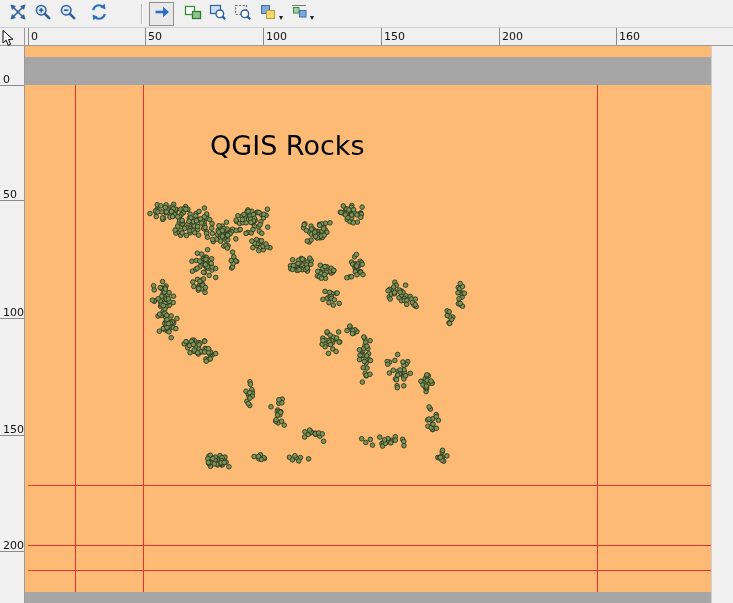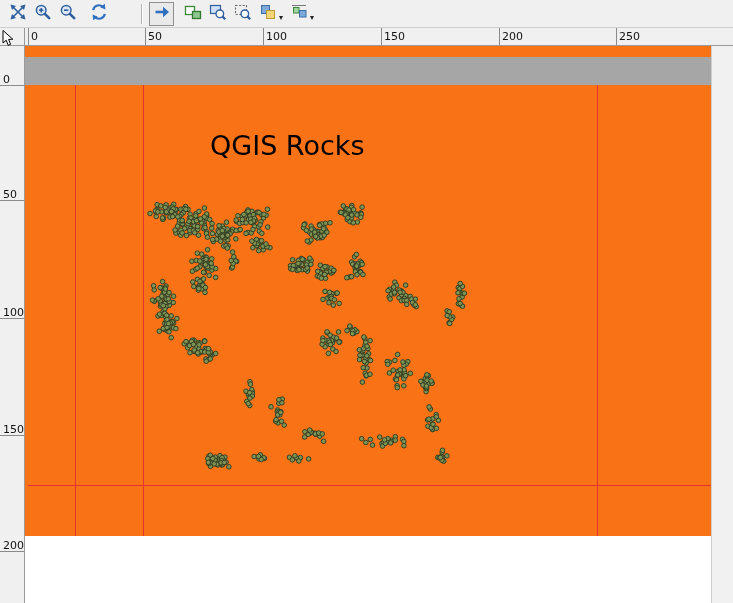--- a/index.html
+++ b/index.html
@@ -26,21 +26,21 @@
   .ruler-cap{width:22px;background:#f0f0f0;border-bottom:1px solid #9a9a9a}
   .h-tick{position:absolute;top:0;bottom:0;width:1px;background:#8a8a8a}
   .h-ruler-label{position:absolute;top:2px;white-space:nowrap}
   .main{display:flex;height:557px}
   .v-ruler{width:25px;background:#f0f0f0;border-right:1px solid #9a9a9a;
            position:relative;font-size:11px;color:#111;overflow:hidden}
   .v-tick{position:absolute;left:0;right:0;height:1px;background:#8a8a8a}
   .v-ruler-label{position:absolute;left:3px;white-space:nowrap}
 
   
-  .canvas{width:686px;height:490px;position:relative;background:#f97316;overflow:hidden}
+  .canvas{width:686px;height:557px;position:relative;background:#fdba74;overflow:hidden}
   .band{position:absolute;left:0;right:0;background:var(--band,#a6a6a6);z-index:1}
   .band-top{top:11px;height:28px}
   .band-bottom{top:546px;height:11px}
   .points{position:absolute;left:0;top:0;z-index:2}
   .points circle{fill:var(--point-fill,#7d9455);stroke:var(--point-stroke,#2e3820);stroke-width:.9}
   .page-title{position:absolute;left:185px;top:84px;font-size:27px;color:#000;z-index:3;white-space:nowrap}
   .guide-v{position:absolute;top:39px;height:507px;width:1px;background:var(--guide,#e33);z-index:4}
   .guide-h{position:absolute;left:3px;right:0;height:1px;background:var(--guide,#e33);z-index:4}
 
   .vscroll{width:22px;background:#f1f1f1;border-left:1px solid #cfcfcf}
@@ -175,21 +175,21 @@
         <div class="h-ruler-label" style="left: 6px;">0</div>
         <div class="h-tick" style="left: 120px;"></div>
         <div class="h-ruler-label" style="left: 123px;">50</div>
         <div class="h-tick" style="left: 238px;"></div>
         <div class="h-ruler-label" style="left: 241px;">100</div>
         <div class="h-tick" style="left: 356px;"></div>
         <div class="h-ruler-label" style="left: 359px;">150</div>
         <div class="h-tick" style="left: 474px;"></div>
         <div class="h-ruler-label" style="left: 477px;">200</div>
         <div class="h-tick" style="left: 591px;"></div>
-        <div class="h-ruler-label" style="left: 594px;">250</div>
+        <div class="h-ruler-label" style="left: 594px;">160</div>
       </div>
     <div class="ruler-cap"></div>
   </div>
 
   <div class="main">
     <div class="v-ruler">
         <div class="v-tick" style="top: 39px;"></div>
         <div class="v-ruler-label" style="top: 27px;">0</div>
         <div class="v-tick" style="top: 154px;"></div>
         <div class="v-ruler-label" style="top: 142px;">50</div>

